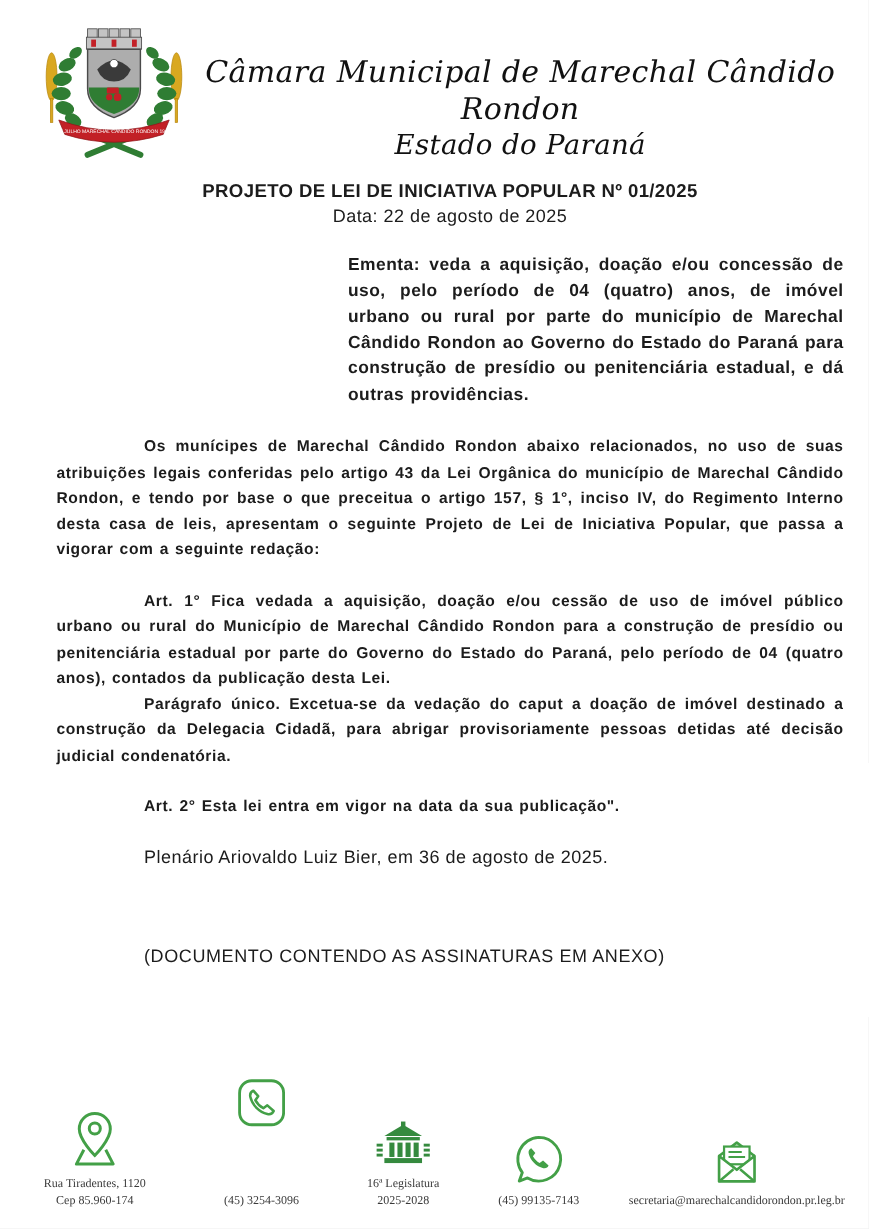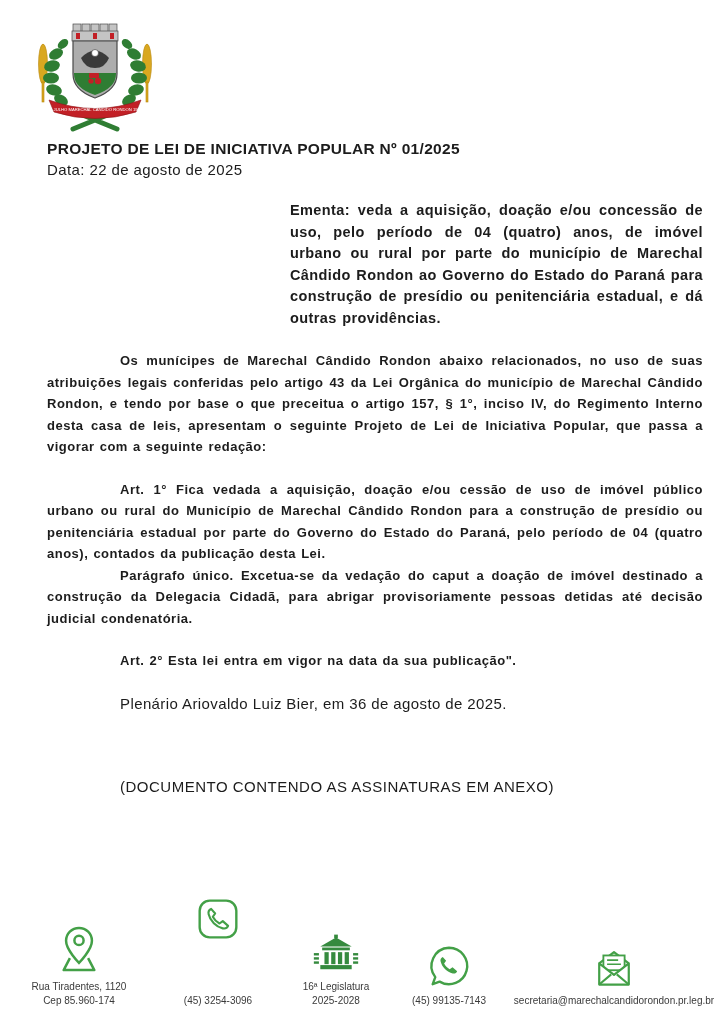--- a/index.html
+++ b/index.html
@@ -28,21 +28,21 @@
     padding-top: 28px;
     font-family: "DejaVu Serif", serif;
     font-style: italic;
     color: #111;
   }
   .org-name   { font-size: 25px; line-height: 1.25; letter-spacing: 0.3px; }
   .org-sub    { font-size: 23px; line-height: 1.25; letter-spacing: 0.3px; }
 
   
   .doc { padding: 0 21px 0 47px; }
-  .title-block { margin-top: 0; }
+  .title-block { margin-top: 10px; text-align: center; }
   .doc-title {
     font-size: 15.5px;
     font-weight: bold;
     letter-spacing: 0.3px;
     line-height: 21px;
   }
   .doc-date { font-size: 15px; line-height: 21px; letter-spacing: 0.4px; }
 
   .ementa {
     margin: 20px 0 0 243px;
@@ -85,21 +85,21 @@
     justify-content: flex-end;
   }
   .footer-item .icon-box {
     height: 52px;
     display: flex;
     align-items: flex-end;
     justify-content: center;
     margin-bottom: 5px;
   }
   .footer-label {
-    font-family: Liberation Sans, sans-serif;
+    font-family: Liberation Serif, serif;
     font-size: 10px;
     line-height: 14px;
     color: #3a3a3a;
     text-align: right;
     white-space: nowrap;
   }
   .fw-address { width: 150px; }
   .fw-phone   { width: 128px; gap: 48px; }
   .fw-leg     { width: 108px; }
   .fw-whats   { width: 118px; }
@@ -161,20 +161,24 @@
 
         <g fill="#c22026">
           <rect x="56" y="57" width="10" height="5" rx="1"></rect>
           <circle cx="58" cy="65" r="2.6"></circle>
           <circle cx="65" cy="65" r="3.2"></circle>
         </g>
 
         <path d="M16 84 q46 17 92 0 l-5 12 q-41 13 -82 0 z" fill="#c22026" stroke="#8e1418" stroke-width="0.6"></path>
         <text x="62" y="95" font-size="4.2" fill="#ffffff" text-anchor="middle" font-family="Liberation Sans, sans-serif">25 JULHO MARECHAL CANDIDO RONDON 1960</text>
       </svg>
+    </div>
+    <div class="org-titles">
+      <div class="org-name">Câmara Municipal de Marechal Cândido Rondon</div>
+      <div class="org-sub">Estado do Paraná</div>
     </div>
   </div>
 
   <div class="doc">
     <div class="title-block">
       <div class="doc-title">PROJETO DE LEI DE INICIATIVA POPULAR Nº 01/2025</div>
       <div class="doc-date">Data: 22 de agosto de 2025</div>
     </div>
 
     <div class="ementa">Ementa: veda a aquisição, doação e/ou concessão de uso, pelo período de 04 (quatro) anos, de imóvel urbano ou rural por parte do município de Marechal Cândido Rondon ao Governo do Estado do Paraná para construção de presídio ou penitenciária estadual, e dá outras providências.</div>

